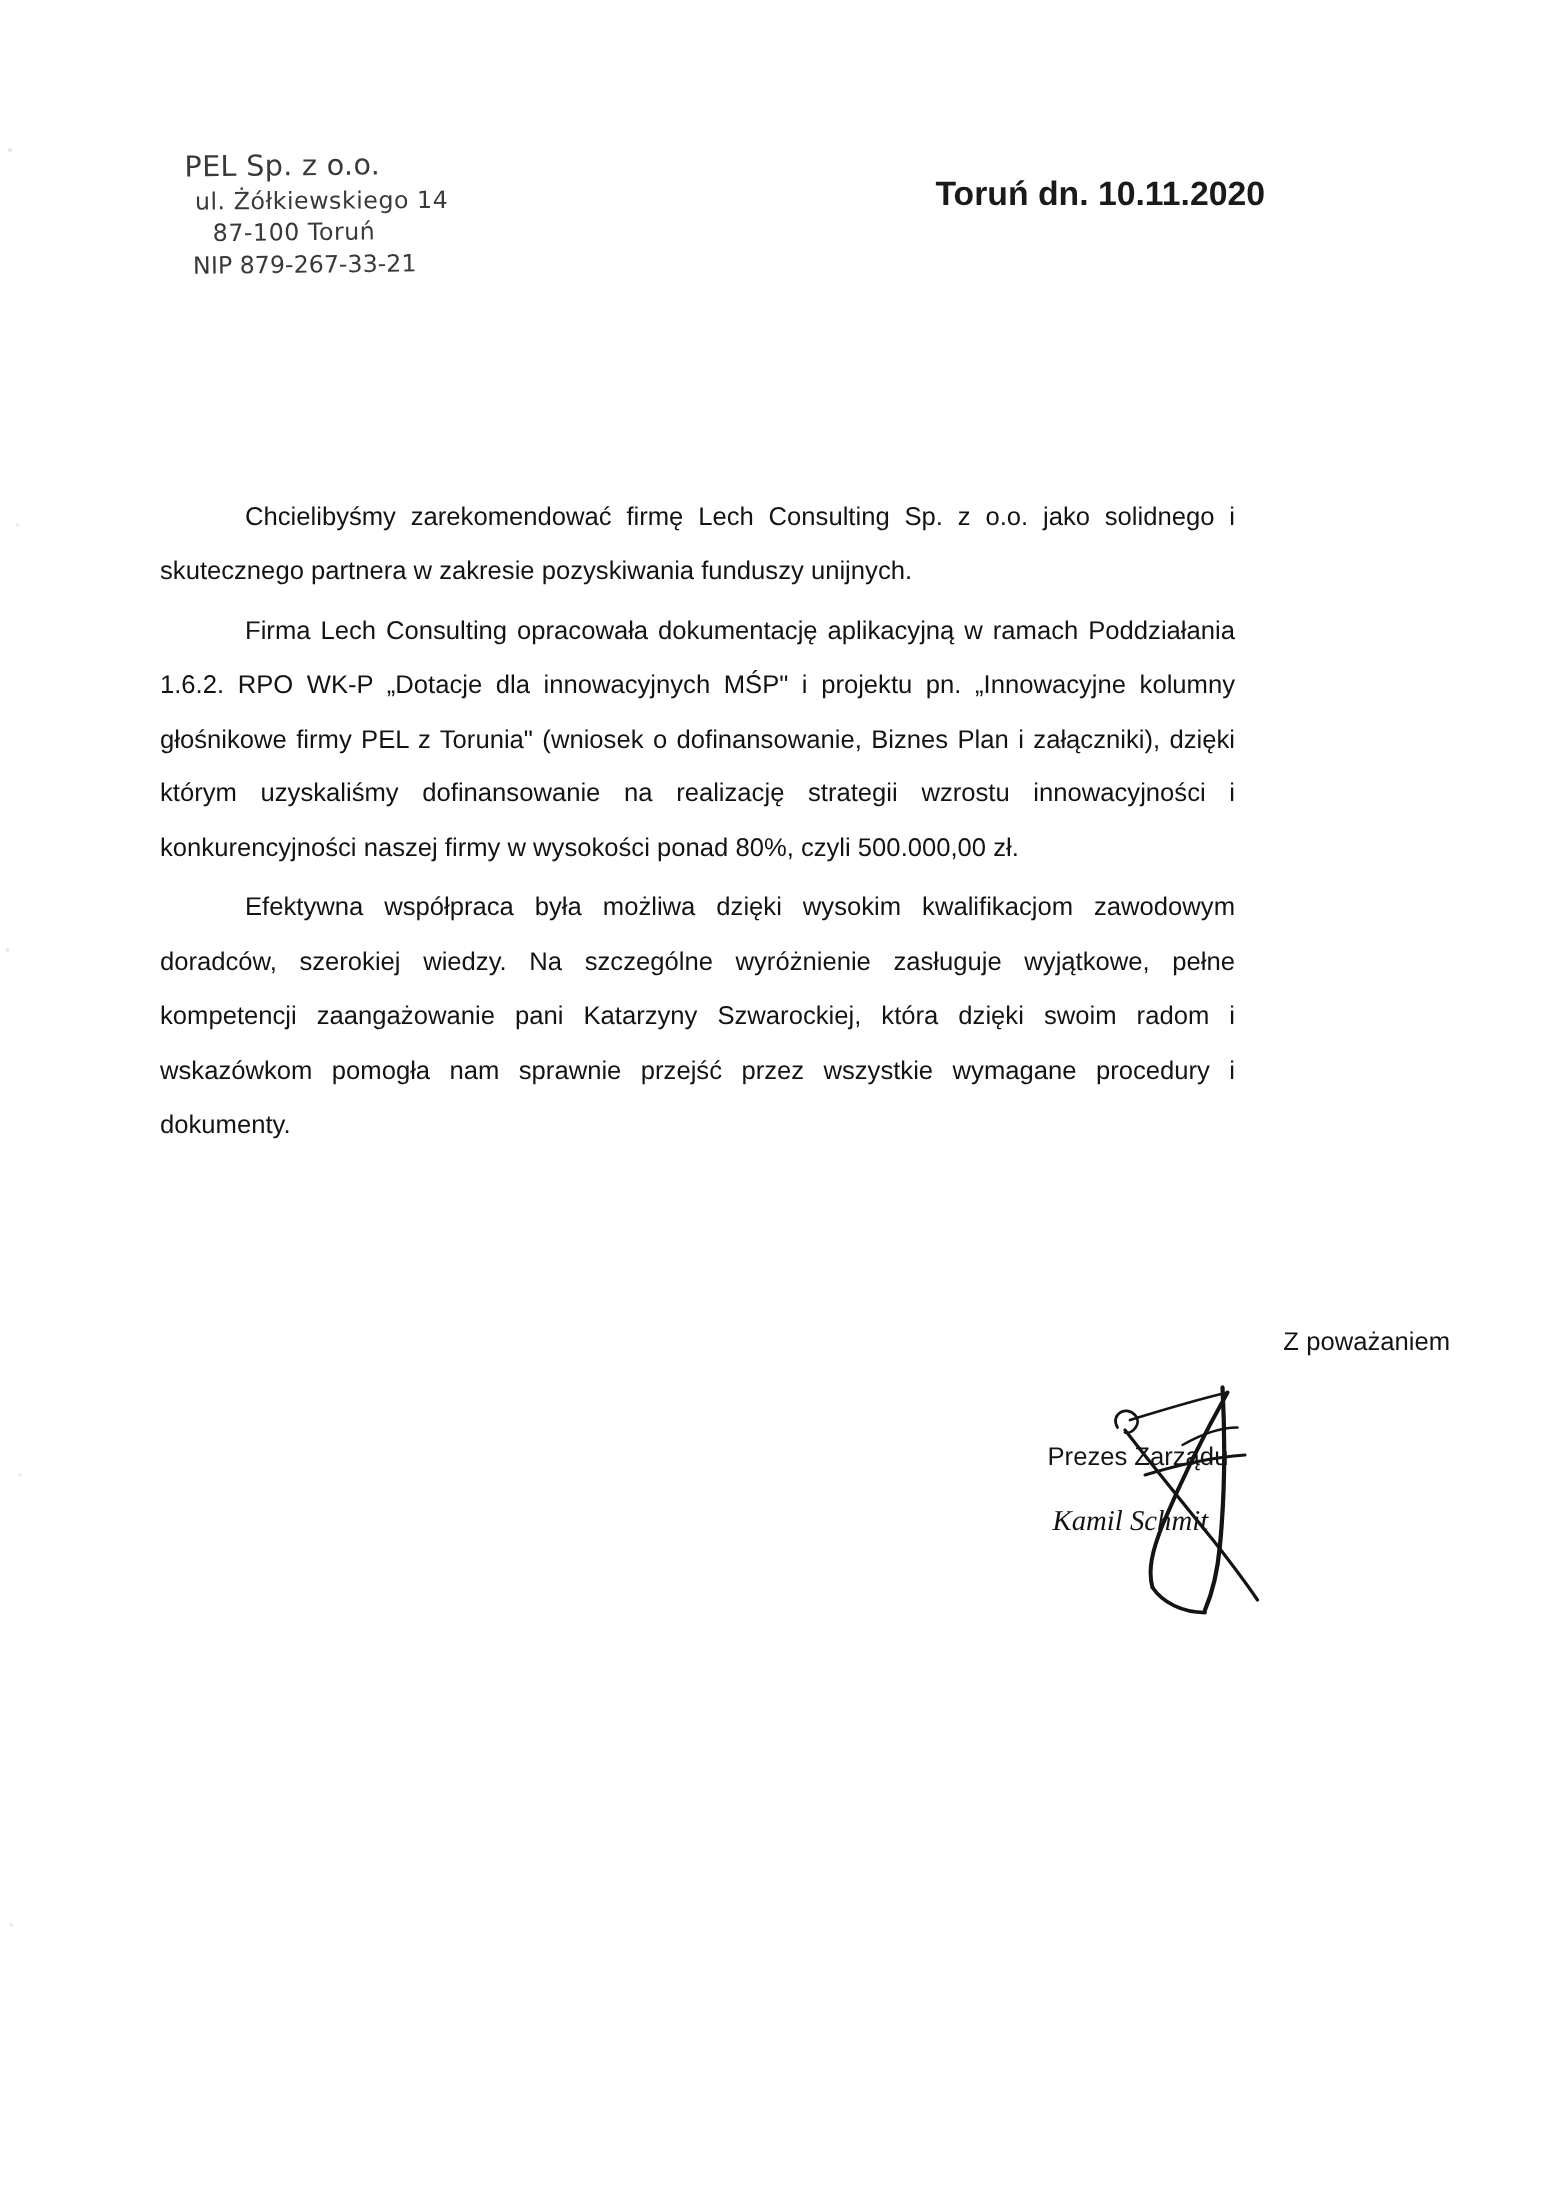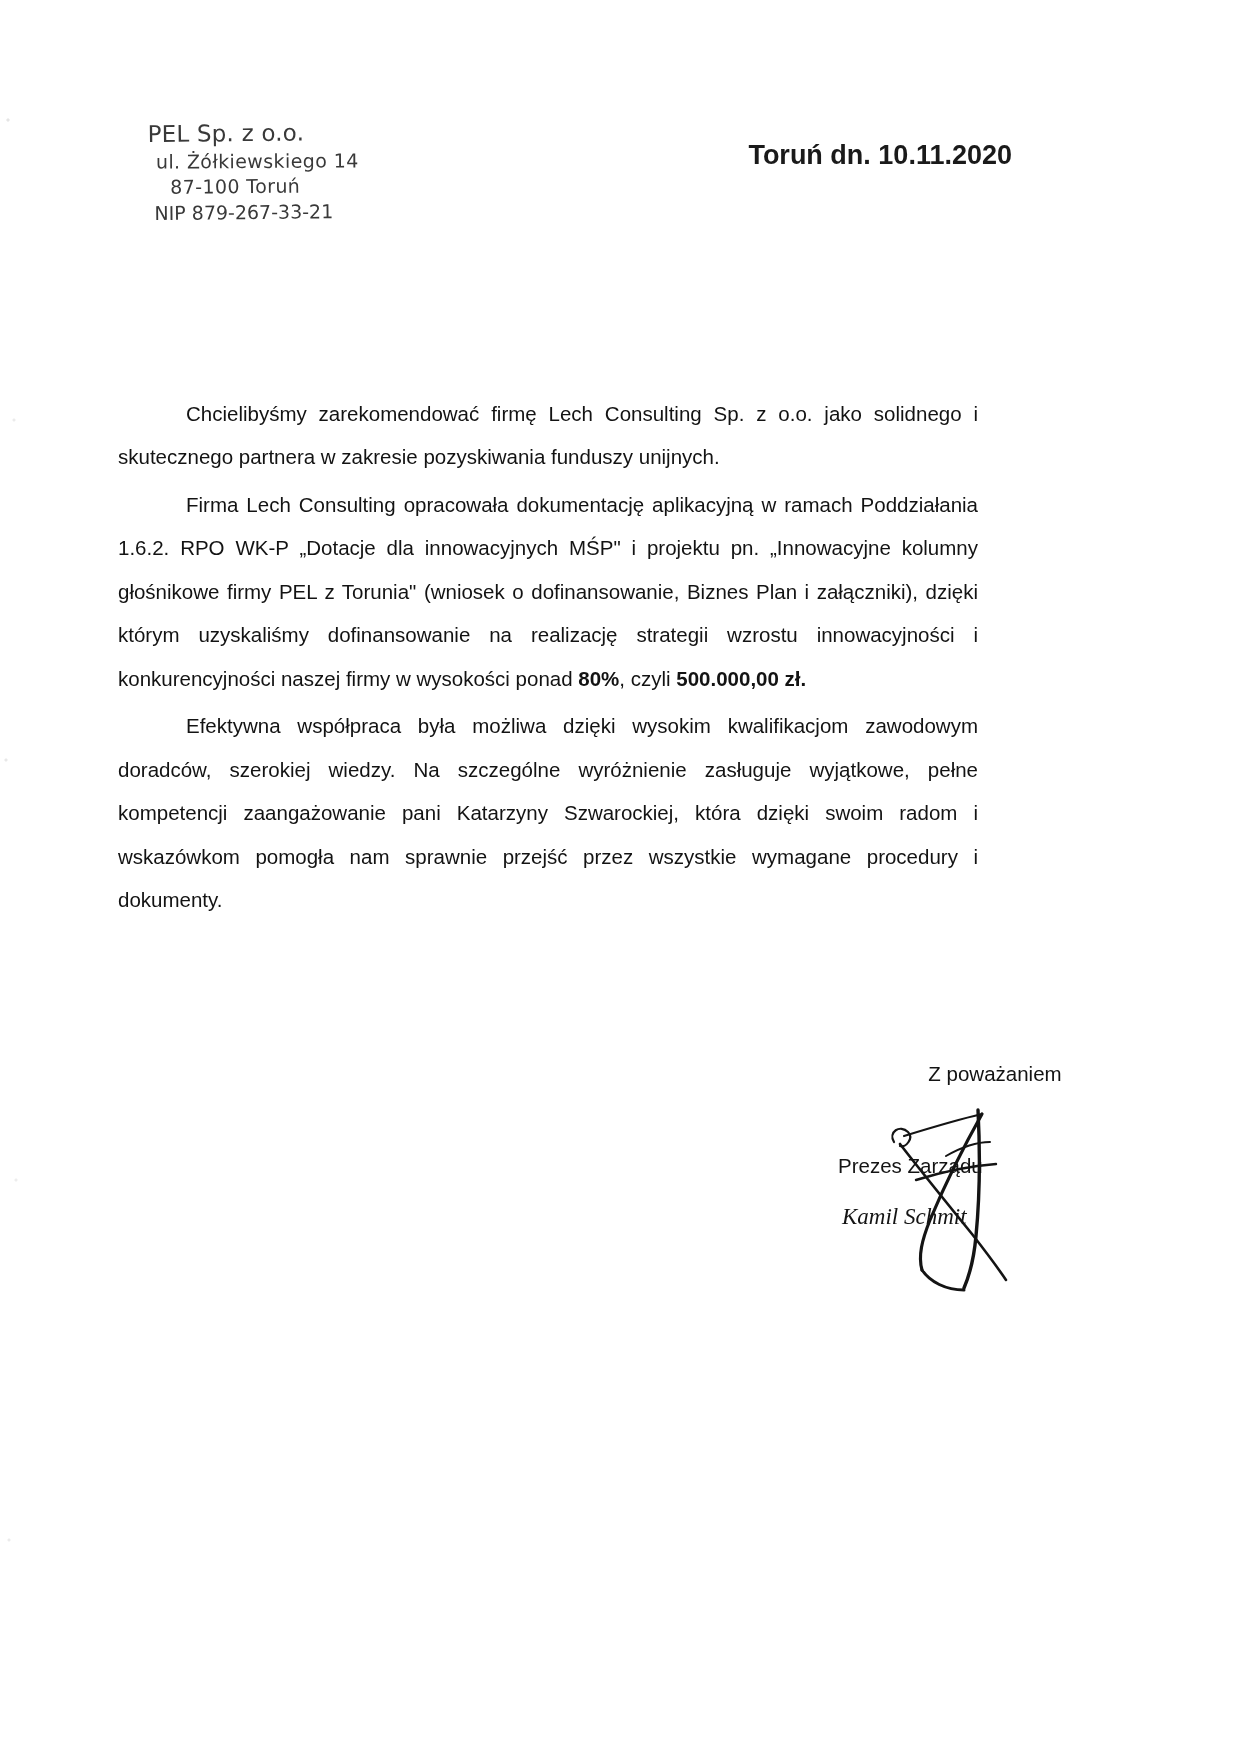--- a/index.html
+++ b/index.html
@@ -58,48 +58,48 @@
     right: 246px;
     top: 140px;
     font-size: 27px;
     font-weight: 600;
     color: #1a1a1a;
     white-space: nowrap;
   }
   
   .body-copy {
     position: absolute;
-    left: 118px;
+    left: 128px;
     top: 392px;
     width: 860px;
     font-size: 20.5px;
     line-height: 2.12;
     text-align: justify;
     text-justify: inter-word;
     color: #131313;
   }
   .body-copy p {
     margin: 0 0 4px 0;
     text-indent: 68px;
   }
   b {
-    font-weight: 700;
+    font-weight: 400;
   }
   
   .closing {
     position: absolute;
     left: 830px;
     top: 1062px;
     width: 330px;
     font-size: 20.5px;
     color: #131313;
   }
   .closing .regards {
     display: block;
-    text-align: center;
+    text-align: right;
     white-space: nowrap;
   }
   .sig-block {
     position: absolute;
     left: 820px;
     top: 1130px;
     width: 340px;
     height: 180px;
   }
   .sig-role {

